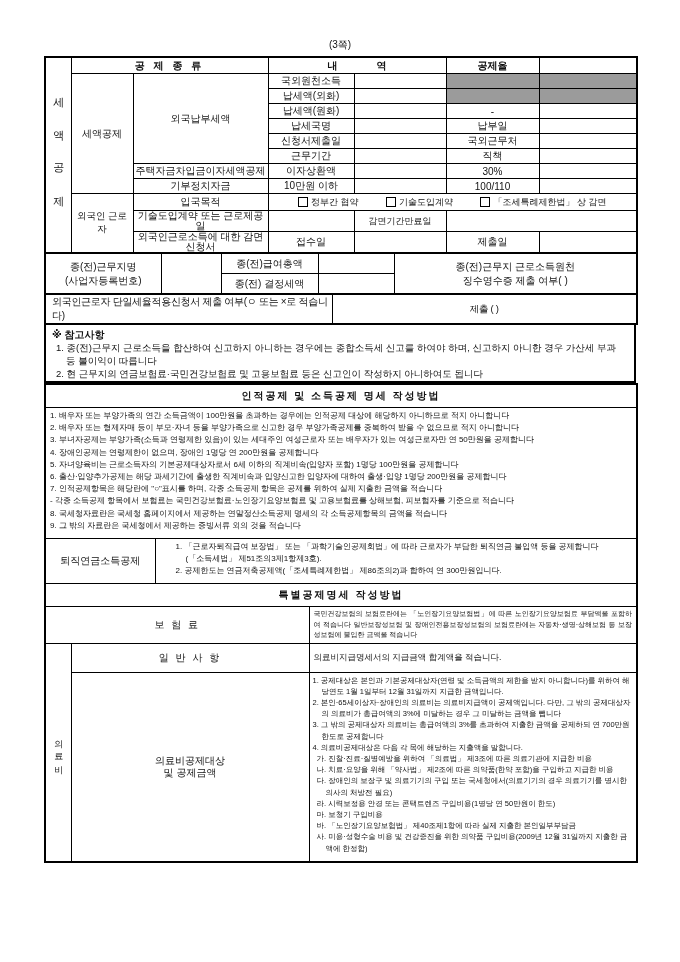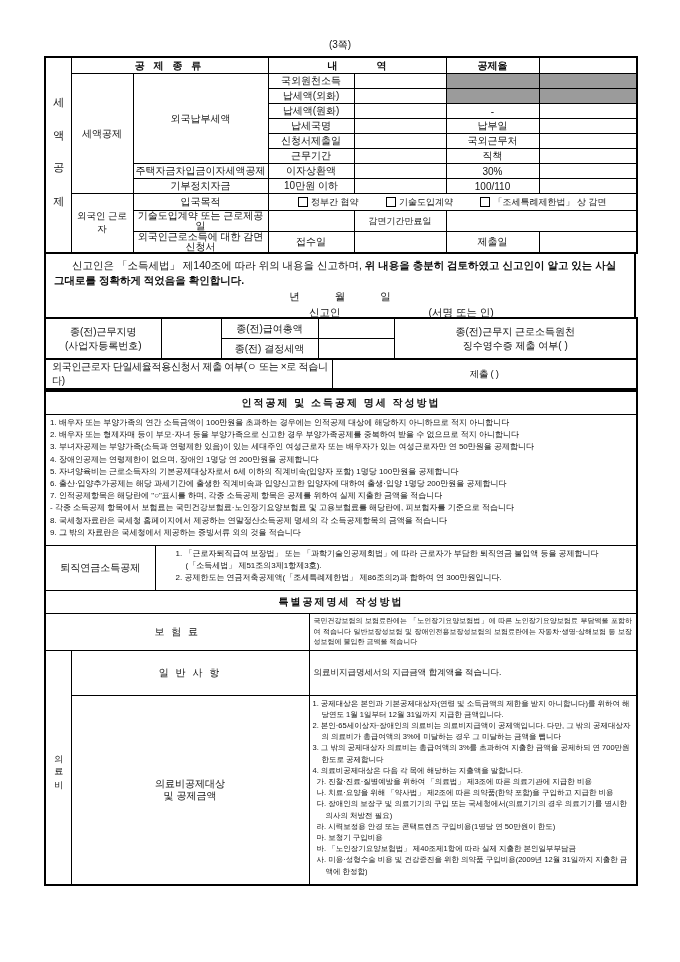--- a/index.html
+++ b/index.html
@@ -36,21 +36,21 @@
   .notes .itm{font-size:9.5px;line-height:13px;padding-left:14px;text-indent:-10px;}
   .secttl{text-align:center;font-weight:bold;font-size:13px;letter-spacing:2px;height:22px;line-height:22px !important;padding:0 !important;}
   .glist{padding:2px 4px !important;vertical-align:top !important;}
   .glist .gi{font-size:8px;line-height:12.2px;white-space:nowrap;overflow:hidden;}
   .pension-lab{font-size:9.5px;height:44px;}
   .pension-txt{font-size:8px !important;line-height:12px;padding:2px 20px !important;vertical-align:top !important;}
   .pension-txt .pl{padding-left:10px;text-indent:-10px;}
   .ins-lab{font-size:10px;letter-spacing:2px;height:32px;}
   .ins-txt{font-size:7px !important;line-height:10.5px;padding:2px 4px !important;text-align:justify;}
   .gen-lab{font-size:9.5px;letter-spacing:2px;height:20px;}
-  .gen-txt{font-size:8.5px !important;padding:16px 4px !important;}
+  .gen-txt{font-size:8.5px !important;padding:8px 4px !important;}
   .med-lab{font-size:9px;line-height:12px;height:188px;}
   .med-txt{font-size:7.5px !important;line-height:11.2px;padding:2px 3px !important;vertical-align:top !important;}
   .med-txt .ml{padding-left:9px;text-indent:-9px;}
   .med-txt .m-ind{padding-left:13px;text-indent:-9px;}
   .bold{font-weight:bold;}
 </style>
 </head>
 <body>
 
 <div class="page">
@@ -159,28 +159,20 @@
       <tr class="r22">
         <td class="c small">외국인근로소득에 대한 감면신청서</td>
         <td class="c">접수일</td>
         <td></td>
         <td class="c">제출일</td>
         <td></td>
       </tr>
     </tbody>
       </table>
 
-    <div class="box decl">
-      <p><span>신고인은 「소득세법」 제140조에 따라 위의 내용을 신고하며, </span><span class="bold">위 내용을 충분히 검토하였고 신고인이 알고 있는 사실 그대로를 정확하게 적었음을 확인합니다.</span></p>
-      <div class="dateline pre">년            월            일</div>
-      <div class="signline">
-        <span>신고인</span>
-        <span>(서명 또는 인)</span>
-      </div>
-    </div>
 
     <table class="t prev" style="margin-top:-2px;">
       <colgroup>
           <col style="width:116px">
           <col style="width:60px">
           <col style="width:97px">
           <col style="width:76px">
           <col style="width:243px">
         </colgroup>
       <tbody>
@@ -210,20 +202,25 @@
           <col style="width:305px">
         </colgroup>
       <tbody>
           <tr class="srow">
         <td style="padding-left:6px;">외국인근로자 단일세율적용신청서 제출 여부(ㅇ 또는 ×로 적습니다)</td>
         <td class="c" style="font-size:9.5px;">제출 (        )</td>
       </tr>
     </tbody>
       </table>
 
+    <div class="box notes">
+      <div class="ttl">※ 참고사항</div>
+      <div class="itm">1. 종(전)근무지 근로소득을 합산하여 신고하지 아니하는 경우에는 종합소득세 신고를 하여야 하며, 신고하지 아니한 경우 가산세 부과 등 불이익이 따릅니다</div>
+      <div class="itm">2. 현 근무지의 연금보험료·국민건강보험료 및 고용보험료 등은 신고인이 작성하지 아니하여도 됩니다</div>
+    </div>
 
     <table class="t" style="">
       <colgroup>
           <col style="width:26px">
           <col style="width:84px">
           <col style="width:154px">
           <col style="width:328px">
         </colgroup>
       <tbody>
           <tr>
@@ -231,21 +228,21 @@
       </tr>
       <tr>
         <td colspan="4" class="glist" style="height:126px;">
           <div class="gi">1. 배우자 또는 부양가족의 연간 소득금액이 100만원을 초과하는 경우에는 인적공제 대상에 해당하지 아니하므로 적지 아니합니다</div>
           <div class="gi">2. 배우자 또는 형제자매 등이 부모·자녀 등을 부양가족으로 신고한 경우 부양가족공제를 중복하여 받을 수 없으므로 적지 아니합니다</div>
           <div class="gi">3. 부녀자공제는 부양가족(소득과 연령제한 있음)이 있는 세대주인 여성근로자 또는 배우자가 있는 여성근로자만 연 50만원을 공제합니다</div>
           <div class="gi">4. 장애인공제는 연령제한이 없으며, 장애인 1명당 연 200만원을 공제합니다</div>
           <div class="gi">5. 자녀양육비는 근로소득자의 기본공제대상자로서 6세 이하의 직계비속(입양자 포함) 1명당 100만원을 공제합니다</div>
           <div class="gi">6. 출산·입양추가공제는 해당 과세기간에 출생한 직계비속과 입양신고한 입양자에 대하여 출생·입양 1명당 200만원을 공제합니다</div>
           <div class="gi">7. 인적공제항목은 해당란에 "○"표시를 하며, 각종 소득공제 항목은 공제를 위하여 실제 지출한 금액을 적습니다</div>
-          <div class="gi">  - 각종 소득공제 항목에서 보험료는 국민건강보험료·노인장기요양보험료 및 고용보험료를 해당란에, 피보험자를 기준으로 적습니다</div>
+          <div class="gi">  - 각종 소득공제 항목에서 보험료는 국민건강보험료·노인장기요양보험료 및 고용보험료를 상해보험, 피보험자를 기준으로 적습니다</div>
           <div class="gi">8. 국세청자료란은 국세청 홈페이지에서 제공하는 연말정산소득공제 명세의 각 소득공제항목의 금액을 적습니다</div>
           <div class="gi">9. 그 밖의 자료란은 국세청에서 제공하는 증빙서류 외의 것을 적습니다</div>
         </td>
       </tr>
       <tr>
         <td colspan="2" class="c pension-lab">퇴직연금소득공제</td>
         <td colspan="2" class="pension-txt">
           <div class="pl">1. 「근로자퇴직급여 보장법」 또는 「과학기술인공제회법」에 따라 근로자가 부담한 퇴직연금 불입액 등을 공제합니다(「소득세법」 제51조의3제1항제3호).</div>
           <div class="pl">2. 공제한도는 연금저축공제액(「조세특례제한법」 제86조의2)과 합하여 연 300만원입니다.</div>
         </td>

